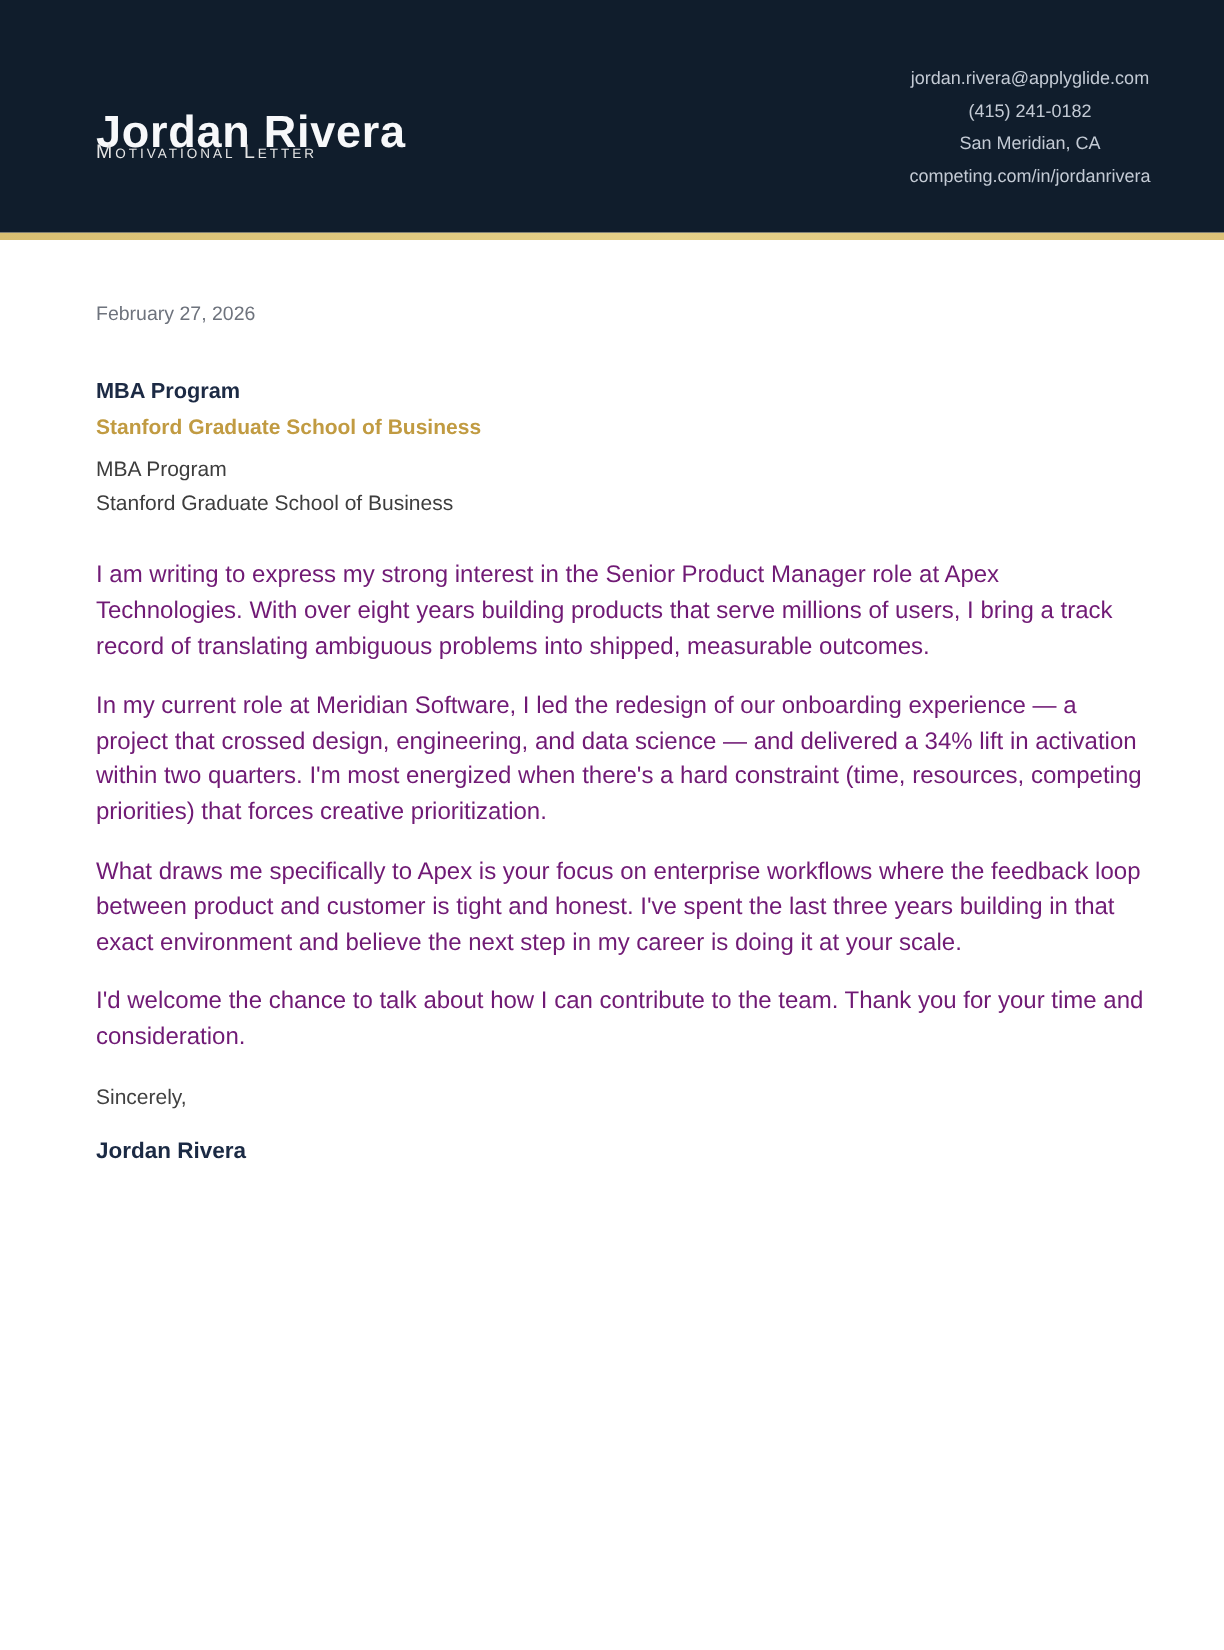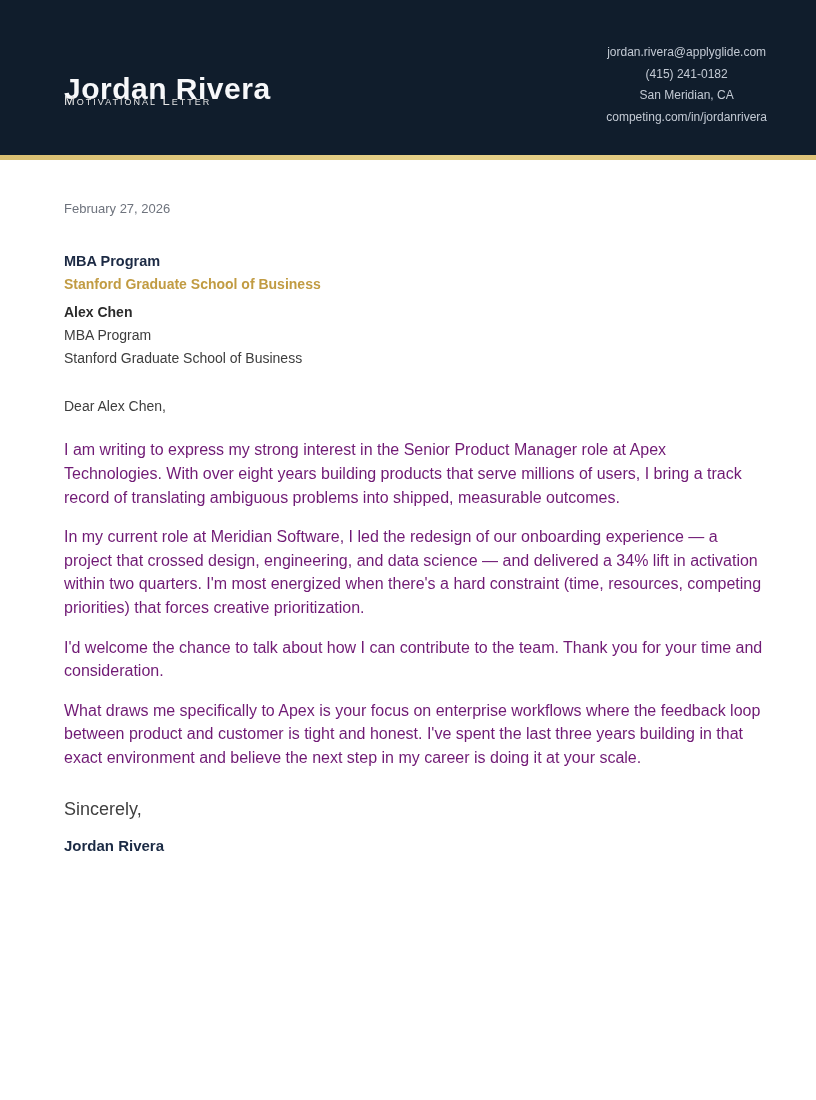--- a/index.html
+++ b/index.html
@@ -100,22 +100,22 @@
     margin-bottom: 20px;
   }
   .para {
     font-size: 16px;
     line-height: 23.8px;
     margin-bottom: 15.5px;
     color: #701a75;
     max-width: 702px;
   }
   .closing {
-    margin-top: 28px;
-    font-size: 18px;
+    margin-top: 16px;
+    font-size: 14px;
     line-height: 23px;
     color: #414141;
   }
   .signature {
     margin-top: 13px;
     font-size: 15px;
     font-weight: bold;
     color: #1b2a44;
     line-height: 23px;
   }
@@ -141,30 +141,28 @@
   <main class="letter">
 
     <div class="date">February 27, 2026</div>
 
     <div class="recipient-org">
       <div class="org-program">MBA Program</div>
       <div class="org-school">Stanford Graduate School of Business</div>
     </div>
 
     <div class="recipient-person">
-      <div class="person-name">Alex Chen</div>
       <div class="person-line">MBA Program</div>
       <div class="person-line">Stanford Graduate School of Business</div>
     </div>
 
-    <div class="salutation">Dear Alex Chen,</div>
 
     <p class="para">I am writing to express my strong interest in the Senior Product Manager role at Apex Technologies. With over eight years building products that serve millions of users, I bring a track record of translating ambiguous problems into shipped, measurable outcomes.</p>
     <p class="para">In my current role at Meridian Software, I led the redesign of our onboarding experience — a project that crossed design, engineering, and data science — and delivered a 34% lift in activation within two quarters. I'm most energized when there's a hard constraint (time, resources, competing priorities) that forces creative prioritization.</p>
+    <p class="para">What draws me specifically to Apex is your focus on enterprise workflows where the feedback loop between product and customer is tight and honest. I've spent the last three years building in that exact environment and believe the next step in my career is doing it at your scale.</p>
     <p class="para">I'd welcome the chance to talk about how I can contribute to the team. Thank you for your time and consideration.</p>
-    <p class="para">What draws me specifically to Apex is your focus on enterprise workflows where the feedback loop between product and customer is tight and honest. I've spent the last three years building in that exact environment and believe the next step in my career is doing it at your scale.</p>
 
     <div class="closing">Sincerely,</div>
     <div class="signature">Jordan Rivera</div>
 
   </main>
 
 </div>
 
 </body></html>

